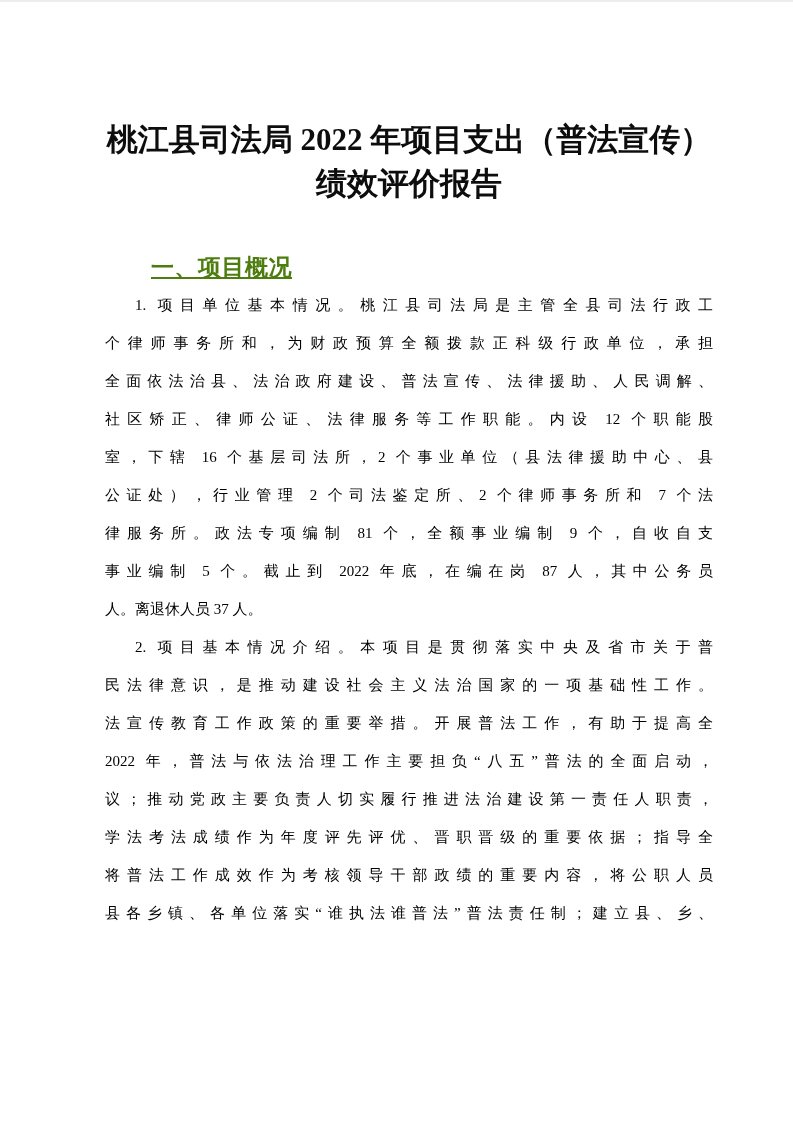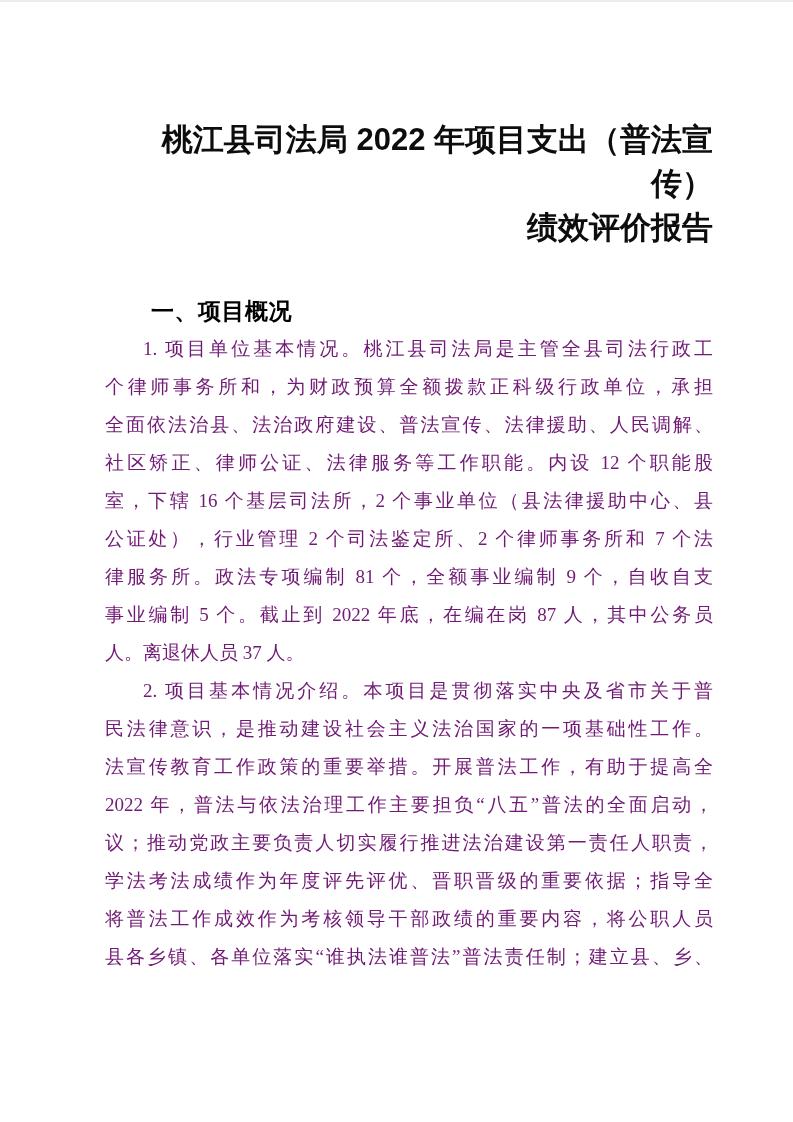--- a/index.html
+++ b/index.html
@@ -25,50 +25,51 @@
     background: #ececec;
   }
   .content {
     position: absolute;
     left: 105px;
     top: 0;
     width: 608px;
   }
   .doc-title {
     margin: 118px 0 0 0;
-    font-family: Liberation Sans, sans-serif;
+    font-family: Liberation Serif, serif;
     font-weight: bold;
     font-size: 31px;
     line-height: 44px;
-    text-align: right;
+    text-align: center;
     color: #0d0d0d;
   }
   .title-line { display: block; }
   .section-heading {
     margin: 42px 0 0 0;
     font-family: "Liberation Sans", "DejaVu Sans", sans-serif;
     font-weight: bold;
     font-size: 23px;
     line-height: 38px;
     height: 38px;
     text-indent: 2em;
-    color: #000000;
+    color: #4d7c0f;
     letter-spacing: 0.5px;
+    text-decoration: underline;
   }
   .paragraph { margin: 0; }
   .line {
     font-family: "Liberation Serif", "DejaVu Serif", serif;
-    font-size: 19px;
+    font-size: 15px;
     line-height: 38px;
     height: 38px;
     white-space: nowrap;
     text-align: justify;
     text-align-last: justify;
     text-justify: inter-ideograph;
-    color: #701a75;
+    color: #000000;
   }
   .line.first { text-indent: 2em; }
   .line.para-end { text-align-last: left; }
 </style>
 </head>
 <body>
 
 <div class="page">
   <div class="page-top-edge"></div>
   <div class="content">

